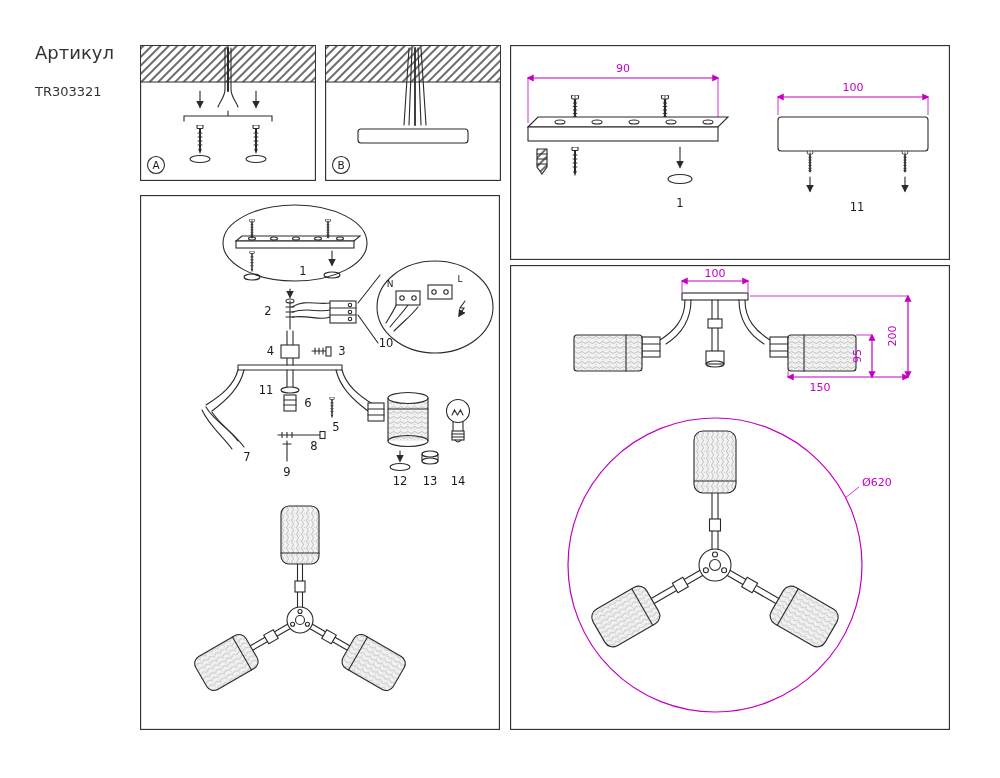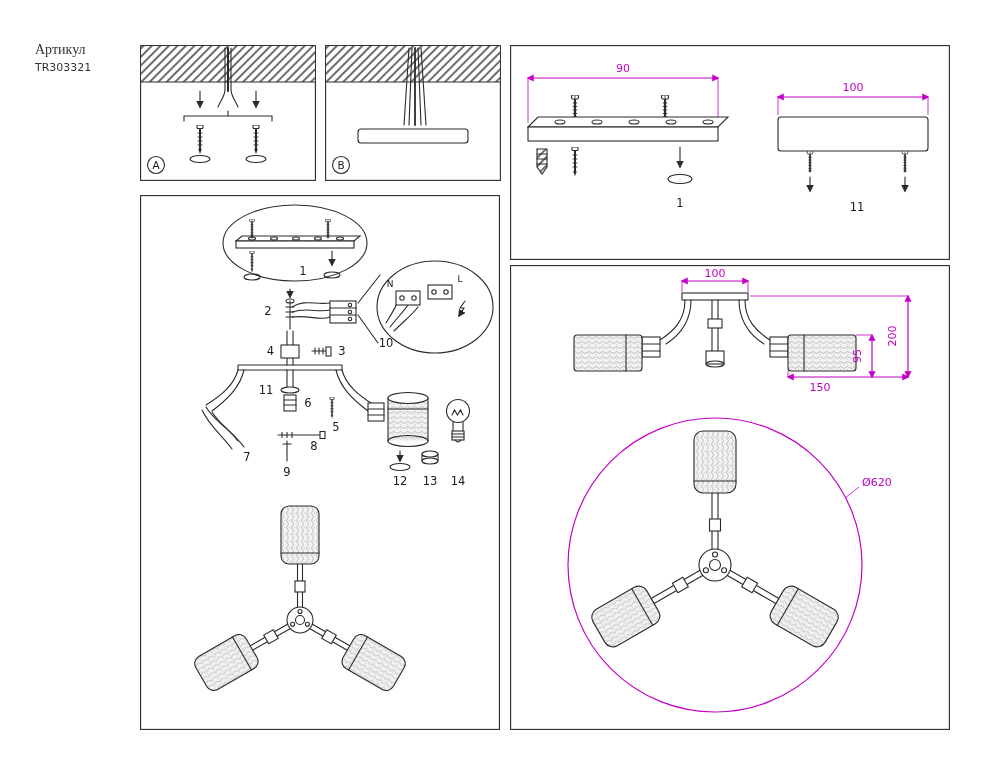--- a/index.html
+++ b/index.html
@@ -3,22 +3,22 @@
 <meta charset="utf-8">
 <style>
   :root{ --line:#2a2a2a; --accent:#c400c4; }
   html,body{ margin:0; padding:0; }
   body{
     width:1000px; height:778px; position:relative; background:#ffffff;
     font-family:"DejaVu Sans", sans-serif; overflow:hidden;
   }
   .panel{ position:absolute; }
   .header{ position:absolute; left:35px; top:42px; color:#333; }
-  .header .h1{ font-size:14px;font-family:Liberation Serif, serif; }
-  .header .h2{ font-size:11px; margin-top:3px; }
+  .header .h1{ font-size:18px; }
+  .header .h2{ font-size:13px; margin-top:21px; }
   svg text{ font-family:"DejaVu Sans", sans-serif; }
   .ln  { stroke:var(--line); stroke-width:1.1; fill:none; stroke-linecap:round; }
   .lnF { stroke:var(--line); stroke-width:1.1; fill:#ffffff; }
   .mg  { stroke:var(--accent); stroke-width:1.2; fill:none; }
   .mgT { stroke:var(--accent); stroke-width:0.8; fill:none; }
   text.dim   { fill:var(--accent); font-size:11px; }
   text.pn    { fill:#1a1a1a; font-size:11.5px; }
   text.badge { fill:#1a1a1a; font-size:10.5px; }
   text.wire  { fill:#1a1a1a; font-size:9px; }
 </style>

